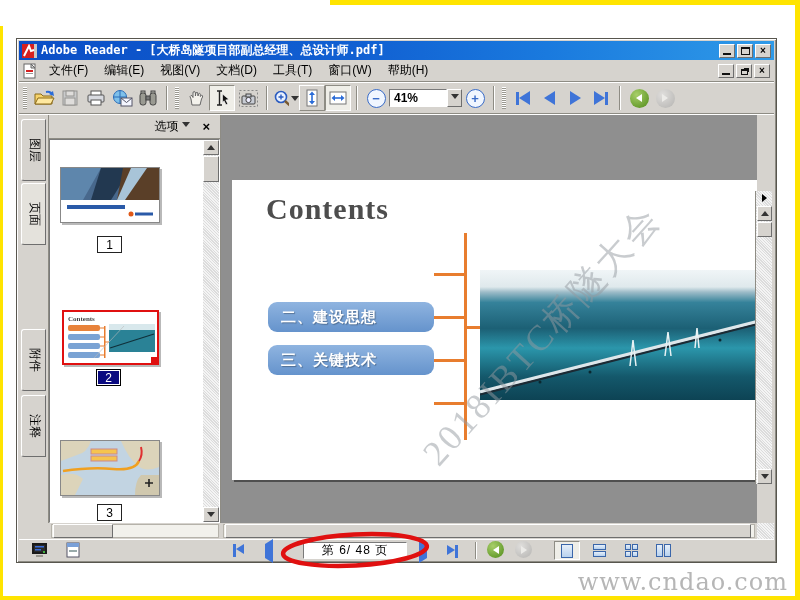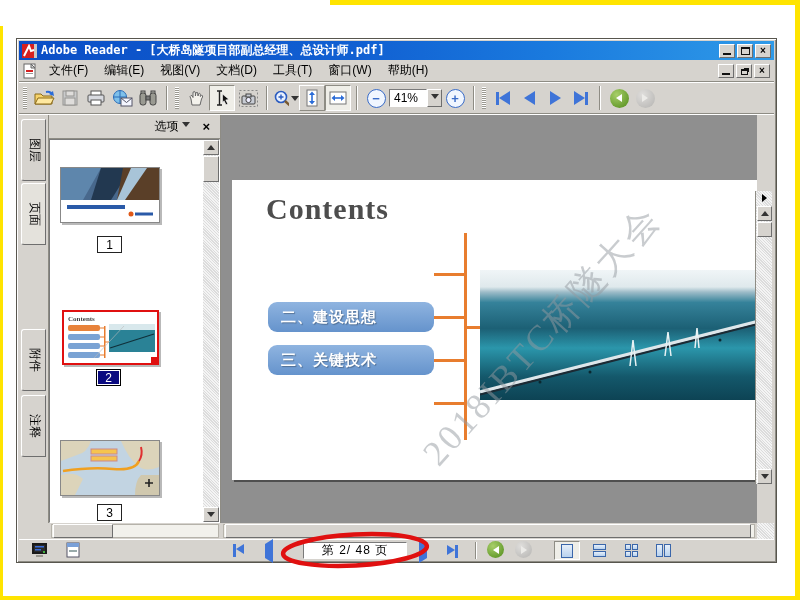--- a/index.html
+++ b/index.html
@@ -40,22 +40,22 @@
 
 #toolbar { left:2px; top:44px; right:2px; height:31px; display:flex; align-items:center;
   border-bottom:1px solid #8e8c84; box-shadow:0 1px 0 #fff; padding:0 2px; }
 .grip { width:4px; height:22px; margin:0 4px 0 2px;
   background:repeating-linear-gradient(180deg,#fff 0 1px,#9a9890 1px 2px); }
 .tsep { width:2px; height:24px; margin:0 5px; border-left:1px solid #8e8c84; border-right:1px solid #fff; }
 .tbtn { width:26px; height:26px; display:flex; align-items:center; justify-content:center; position:relative; }
 .tbtn.pressed { background:#efeee8; border:1px solid; border-color:#8e8c84 #fff #fff #8e8c84; }
 .tbtn.outlined { border:1px solid; border-color:#fff #8e8c84 #8e8c84 #fff; }
 .caret { width:0; height:0; border:4px solid transparent; border-top:5px solid #333; margin-left:2px; margin-top:4px; }
-.combo { width:38px; height:18px; background:#fff; border:1px solid; border-color:#7a7a7a #fff #fff #7a7a7a;
-  display:flex; align-items:center; padding-left:4px; font-size:12px; }
+.combo { width:58px; height:18px; background:#fff; border:1px solid; border-color:#7a7a7a #fff #fff #7a7a7a;
+  display:flex; align-items:center; padding-left:4px; font-size:12px;font-weight:bold; }
 .combobtn { width:15px; height:18px; background:#d6d3ce; border:1px solid; border-color:#fff #6e6e6e #6e6e6e #fff;
   display:flex; align-items:center; justify-content:center; }
 .roundbtn { width:19px; height:19px; border-radius:50%; display:flex; align-items:center; justify-content:center; }
 .roundbtn.blue { border:1.5px solid #3a6cc8; background:#f0f6ff; color:#3a6cc8; font-weight:bold; font-size:13px; line-height:15px; }
 .roundbtn.green { background:radial-gradient(circle at 35% 30%,#a8cf6a,#4f8a18); }
 .roundbtn.gray { background:radial-gradient(circle at 35% 30%,#e8e8e8,#9a9a9a); }
 .tri { width:0; height:0; border-style:solid; }
 .tri-r-b { border-width:7px 0 7px 11px; border-color:transparent transparent transparent #3f74d8; }
 .tri-l-b { border-width:7px 11px 7px 0; border-color:transparent #3f74d8 transparent transparent; }
 .tri-r-s { border-width:5px 0 5px 8px; border-color:transparent transparent transparent #3f74d8; }
@@ -139,20 +139,21 @@
 </style>
 </head>
 <body>
 
 <div id="screen">
 
   <div class="ybar" id="ybar-top"></div>
   <div class="ybar" id="ybar-right"></div>
   <div class="ybar" id="ybar-bottom"></div>
   <div class="ybar" id="ybar-left"></div>
+  <div id="wm-bottom">www.cndao.com</div>
 
   <div id="win">
 
     <div class="inwin" id="titlebar">
       <svg width="15" height="14">
           <rect x="0" y="0" width="15" height="14" fill="#c8c8c8"></rect>
           <rect x="0" y="0" width="12" height="14" fill="#d62020"></rect>
           <path d="M2 12 L7 2 L9 7 L12 6" stroke="#fff" stroke-width="2" fill="none"></path>
         </svg>
       <span id="title-text">Adobe Reader - [大桥岛隧项目部副总经理、总设计师.pdf]</span>
@@ -499,21 +500,21 @@
             <rect x="4" y="8" width="8" height="2" fill="#9aa"></rect>
           </svg>
       </div>
 
       <div class="stitem" style="left:214px; top:4px"><span style="display:inline-flex">
             <span class="navstop"></span>
             <span class="tri tri-l-s"></span>
           </span></div>
       <div class="stitem" style="left:246px; top:4px"><span class="tri tri-l-s"></span></div>
       <div id="page-field">
-          <span>第 2/ 48 页</span>
+          <span>第 6/ 48 页</span>
         </div>
       <div class="stitem" style="left:400px; top:4px"><span class="tri tri-r-s"></span></div>
       <div class="stitem" style="left:428px; top:4px"><span style="display:inline-flex">
             <span class="tri tri-r-s"></span>
             <span class="navstop"></span>
           </span></div>
       <div class="stsep" style="left:456px"></div>
       <div class="stitem" style="left:468px; top:1px">
           <div class="roundbtn green" style="width:17px;height:17px">
             <span class="tri-l-w"></span>

